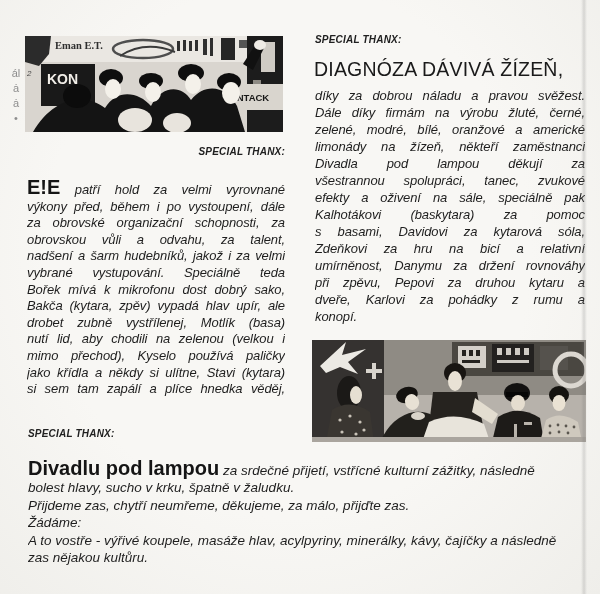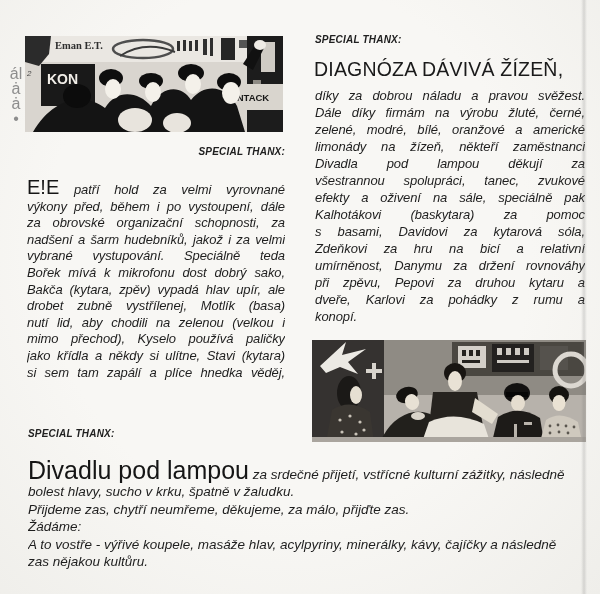--- a/index.html
+++ b/index.html
@@ -30,36 +30,36 @@
   .col-line{
     font-style:italic;font-size:13px;line-height:16.6px;
     white-space:nowrap;overflow:hidden;
     text-align:justify;text-align-last:justify;
     letter-spacing:-0.1px;color:#1e1e1e;
   }
   .rcol .col-line{line-height:17px;}
   .col-line.last{text-align-last:left;}
   .col-line.spread{letter-spacing:2.8px;text-align-last:left;}
   .lead{
-    font-style:normal;font-weight:normal;font-size:20px;line-height:1;
+    font-style:normal;font-weight:bold;font-size:20px;line-height:1;
     letter-spacing:0;color:#151515;
   }
   
   .bottom-lines .col-line{
     font-size:13.5px;line-height:17.4px;
     text-align:left;text-align-last:left;letter-spacing:0;
   }
-  .bottom-lines .lead{font-size:25px;}
+  .bottom-lines .lead{font-size:20px;}
   
   .photo{position:absolute;display:block;}
   .photo svg{display:block;}
   
   .marks{
     position:absolute;left:7px;top:66px;width:18px;
-    font-size:16px;line-height:15px;color:#8d8d8d;text-align:center;
+    font-size:11px;line-height:15px;color:#8d8d8d;text-align:center;
   }
 </style>
 </head>
 <body>
 
 <div class="page">
 
   <div class="marks">
       <div class="mark">ál</div>
       <div class="mark">ȧ</div>
@@ -116,20 +116,21 @@
       <ellipse cx="152" cy="87" rx="14" ry="10" fill="#e8e4dd"></ellipse>
       <ellipse cx="52" cy="60" rx="14" ry="12" fill="#0c0c0c"></ellipse>
     </svg>
   </div>
 
   <div class="thanx" style="left:27px;top:146px;width:258px;text-align:right;">SPECIAL THANX:</div>
   <div class="col lcol" style="left:27px;top:177px;width:258px;">
       <div class="col-line"><span class="lead">E!E</span>&nbsp;patří hold za velmi vyrovnané</div>
       <div class="col-line">výkony před, během i po vystoupení, dále</div>
       <div class="col-line">za obrovské organizační schopnosti, za</div>
+      <div class="col-line">obrovskou vůli a odvahu, za talent,</div>
       <div class="col-line">nadšení a šarm hudebníků, jakož i za velmi</div>
       <div class="col-line">vybrané vystupování. Speciálně teda</div>
       <div class="col-line">Bořek mívá k mikrofonu dost dobrý sako,</div>
       <div class="col-line">Bakča (kytara, zpěv) vypadá hlav upír, ale</div>
       <div class="col-line">drobet zubně vystřílenej, Motlík (basa)</div>
       <div class="col-line">nutí lid, aby chodili na zelenou (velkou i</div>
       <div class="col-line">mimo přechod), Kyselo používá paličky</div>
       <div class="col-line">jako křídla a někdy si ulítne, Stavi (kytara)</div>
       <div class="col-line">si sem tam zapálí a plíce hnedka věděj,</div>
     </div>

